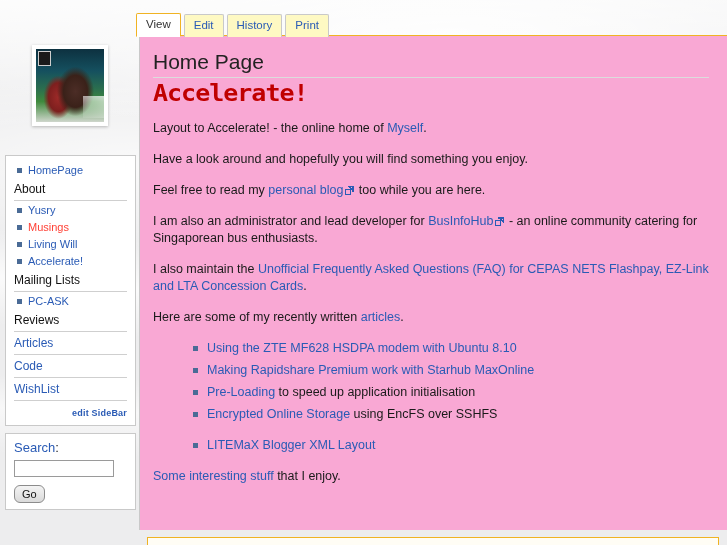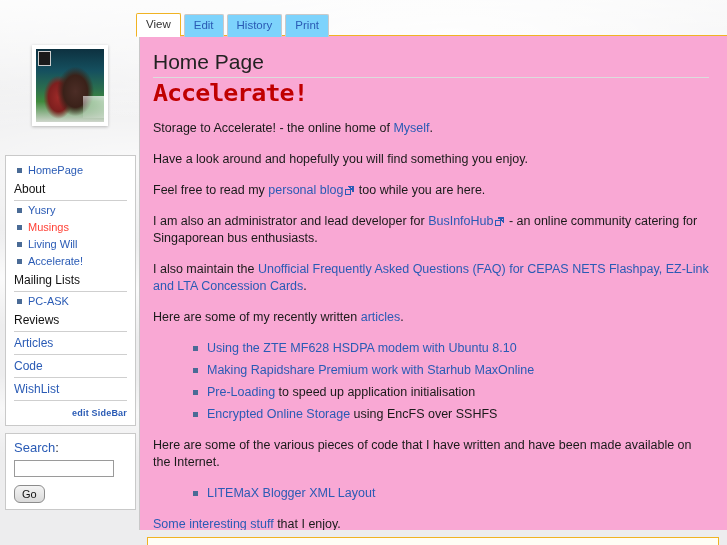--- a/index.html
+++ b/index.html
@@ -180,21 +180,21 @@
     top: 13px;
     height: 24px;
     display: flex;
     align-items: flex-end;
     z-index: 4;
   }
   .tab {
     font-size: 11.5px;
     line-height: 13px;
     color: #2a5bb5;
-    background: #7dd3fc;
+    background: #fef9c3;
     border: 1px solid #c9c9c9;
     border-bottom: none;
     padding: 4px 9px 5px 9px;
     margin-right: 3px;
     cursor: pointer;
     border-radius: 2px 2px 0 0;
     position: relative;
   }
   .tab.active {
     background: #ffffff;
@@ -387,40 +387,39 @@
   <div class="tab">History</div>
   <div class="tab">Print</div>
 </div>
 
 <div id="content-panel">
 
   <h1 id="page-title">Home Page</h1>
 
   <div id="accelerate-logo">Accelerate!</div>
 
-  <p class="body-text"><span>Storage to Accelerate! - the online home of </span><a class="wlink">Myself</a><span>.</span></p>
+  <p class="body-text"><span>Layout to Accelerate! - the online home of </span><a class="wlink">Myself</a><span>.</span></p>
 
   <p class="body-text">Have a look around and hopefully you will find something you enjoy.</p>
 
   <p class="body-text"><span>Feel free to read my </span><a class="wlink">personal blog</a><span class="ext-icon"></span><span> too while you are here.</span></p>
 
   <p class="body-text"><span>I am also an administrator and lead developer for </span><a class="wlink">BusInfoHub</a><span class="ext-icon"></span><span> - an online community catering for Singaporean bus enthusiasts.</span></p>
 
   <p class="body-text"><span>I also maintain the </span><a class="wlink">Unofficial Frequently Asked Questions (FAQ) for CEPAS NETS Flashpay, EZ-Link and LTA Concession Cards</a><span>.</span></p>
 
   <p class="body-text"><span>Here are some of my recently written </span><a class="wlink">articles</a><span>.</span></p>
 
   <ul class="content-list">
     <li><a class="wlink">Using the ZTE MF628 HSDPA modem with Ubuntu 8.10</a><span></span></li>
     <li><a class="wlink">Making Rapidshare Premium work with Starhub MaxOnline</a><span></span></li>
     <li><a class="wlink">Pre-Loading</a><span> to speed up application initialisation</span></li>
     <li><a class="wlink">Encrypted Online Storage</a><span> using EncFS over SSHFS</span></li>
   </ul>
 
-  <p class="body-text">Here are some of the various pieces of code that I have written and have been made available on the Internet.</p>
 
   <ul class="content-list">
     <li><a class="wlink">LITEMaX Blogger XML Layout</a><span></span></li>
   </ul>
 
   <p class="body-text"><a class="wlink">Some interesting stuff</a><span> that I enjoy.</span></p>
 
 </div>
 
 <div id="footer-box"></div>

